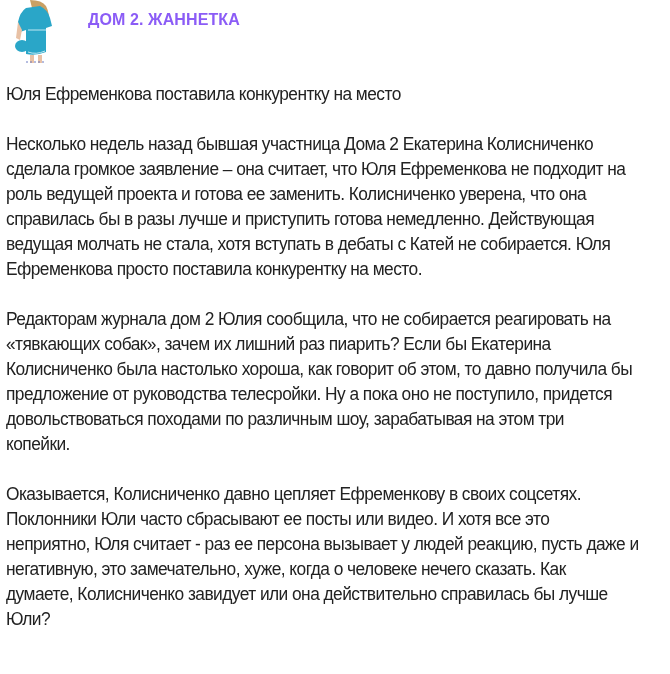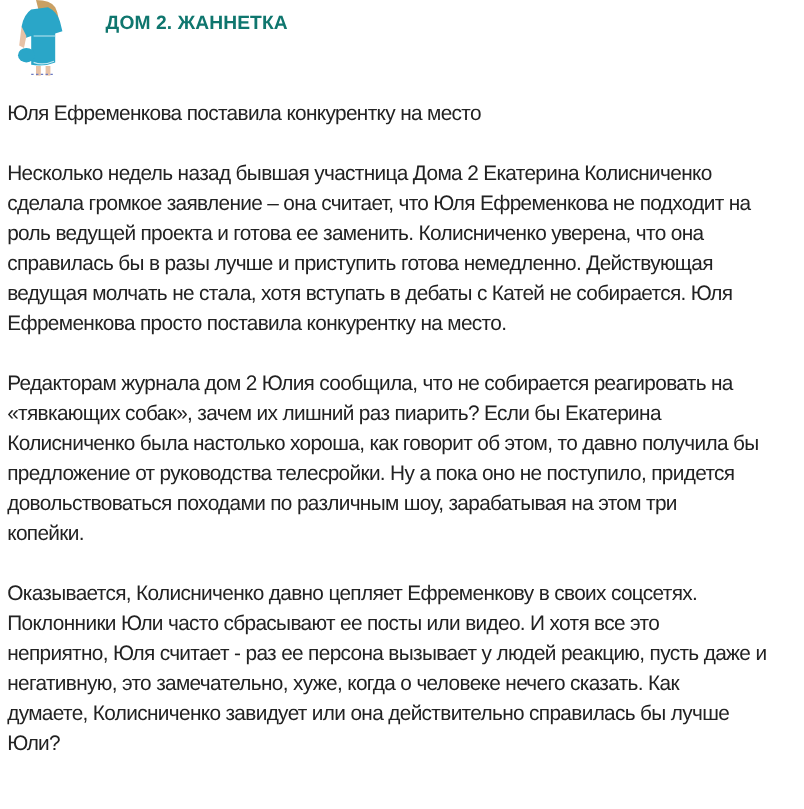--- a/index.html
+++ b/index.html
@@ -1,21 +1,21 @@
 <!DOCTYPE html>
 <html><head>
 <meta charset="utf-8">
 <style>
   html, body { margin: 0; padding: 0; background: #ffffff; }
   body { width: 670px; height: 674px; overflow: hidden; position: relative;
          font-family: "Liberation Sans", sans-serif; color: #222222; }
   .header { position: absolute; left: 0; top: 0; width: 670px; height: 75px; }
   .logo { position: absolute; left: 12px; top: 0; width: 44px; height: 66px; }
   .site-title { position: absolute; left: 88px; top: 11px; font-size: 16px; font-weight: bold;
-                color: #0f766e; letter-spacing: 0.1px; white-space: nowrap; }
+                color: #8b5cf6; letter-spacing: 0.1px; white-space: nowrap; }
   .article { position: absolute; left: 6px; top: 82px; width: 664px; }
   .line { font-size: 17.5px; line-height: 25px; height: 25px; white-space: nowrap;
           letter-spacing: -0.55px; transform-origin: left center; }
   .para { margin-bottom: 25px; }
   .headline { font-size: 17.5px; line-height: 25px; letter-spacing: -0.55px; white-space: nowrap; margin-bottom: 25px; }
 </style>
 </head>
 <body>
 
 <div class="header">

